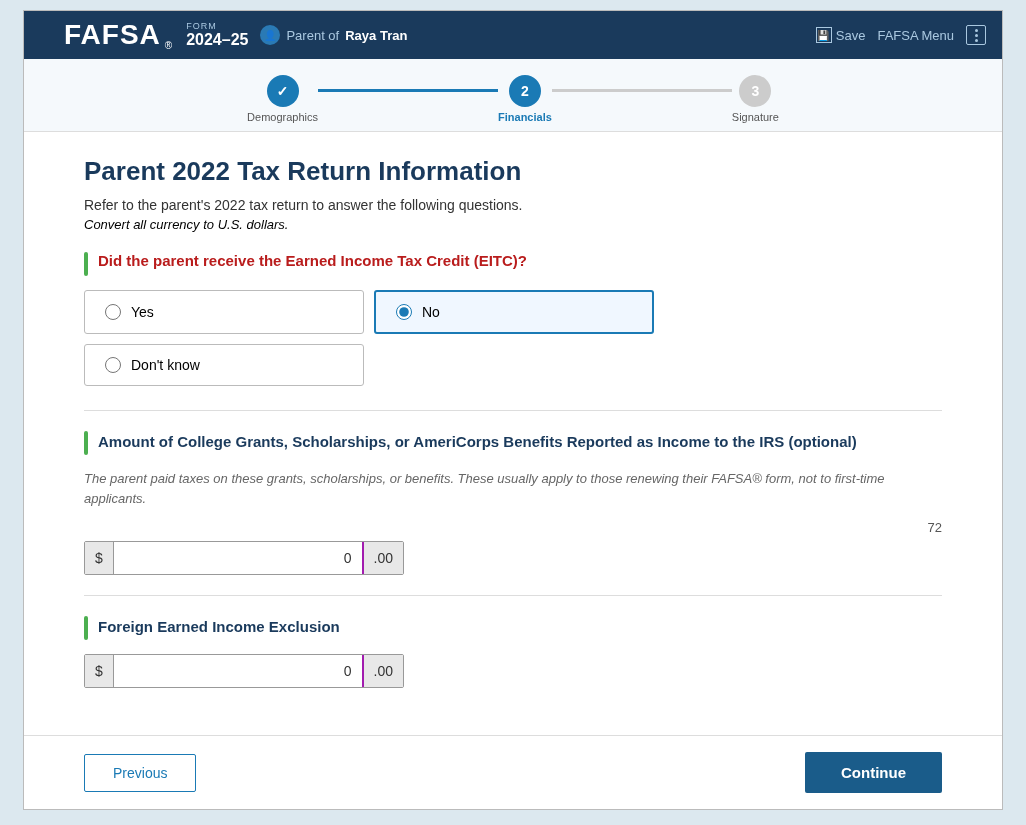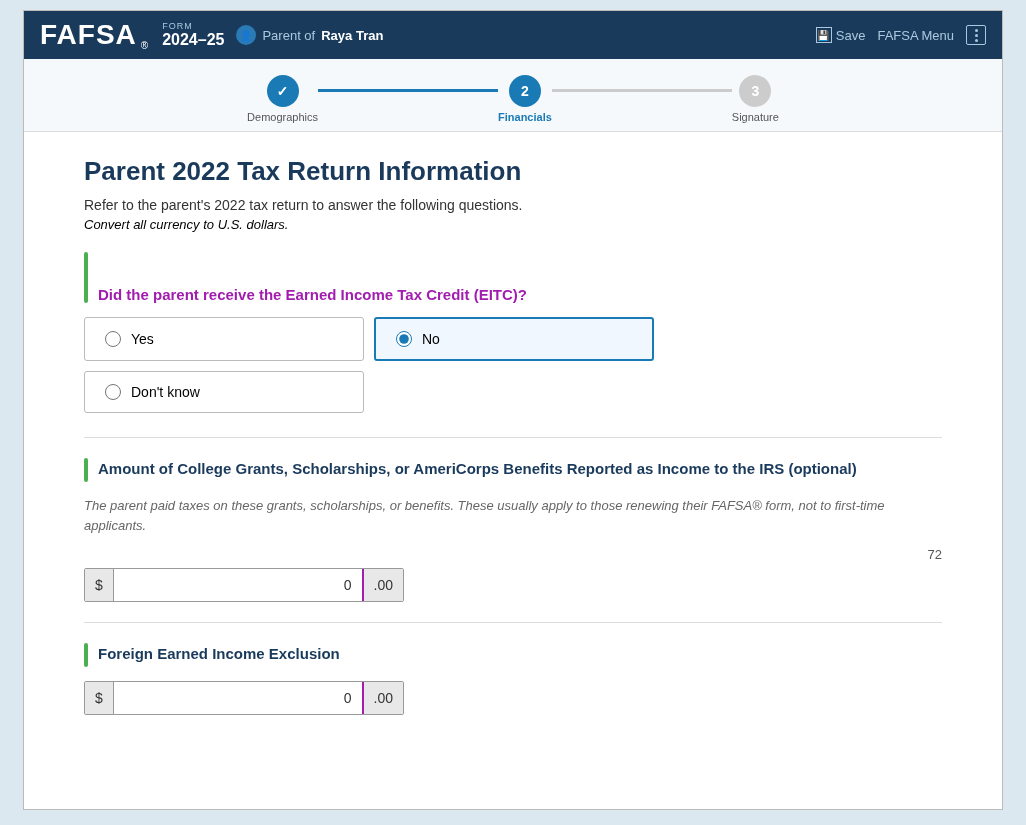--- a/index.html
+++ b/index.html
@@ -25,20 +25,21 @@
       background: #1a3a5c;
       display: flex;
       align-items: center;
       padding: 8px 16px;
       justify-content: space-between;
     }
     .header-left {
       display: flex;
       align-items: center;
       gap: 12px;
+      margin-left: 24px;
     }
     .fafsa-logo {
       display: flex;
       align-items: flex-end;
       gap: 4px;
     }
     .fafsa-text {
       font-size: 28px;
       font-weight: 900;
       color: #fff;
@@ -223,22 +224,21 @@
     .question-bar {
       width: 4px;
       background: #4caf50;
       border-radius: 2px;
       margin-right: 10px;
       min-height: 24px;
     }
     .question-text {
       font-size: 15px;
       font-weight: bold;
-      color: #a21caf;
-      margin-top: 34px;
+      color: #b91c1c;
     }
     .radio-options {
       display: flex;
       flex-wrap: wrap;
       gap: 10px;
       margin-bottom: 10px;
     }
     .radio-option {
       border: 1px solid #bbb;
       border-radius: 3px;
@@ -465,13 +465,17 @@
         <span class="question-multiline">Foreign Earned Income Exclusion</span>
       </div>
       <div class="dollar-input">
         <div class="dollar-sign">$</div>
         <div class="dollar-value">0</div>
         <div class="dollar-cents">.00</div>
       </div>
     </div>
   </div>
 
+  <div class="footer">
+    <button class="prev-btn">Previous</button>
+    <button class="continue-btn">Continue</button>
+  </div>
 </div>
 
 </body></html>

